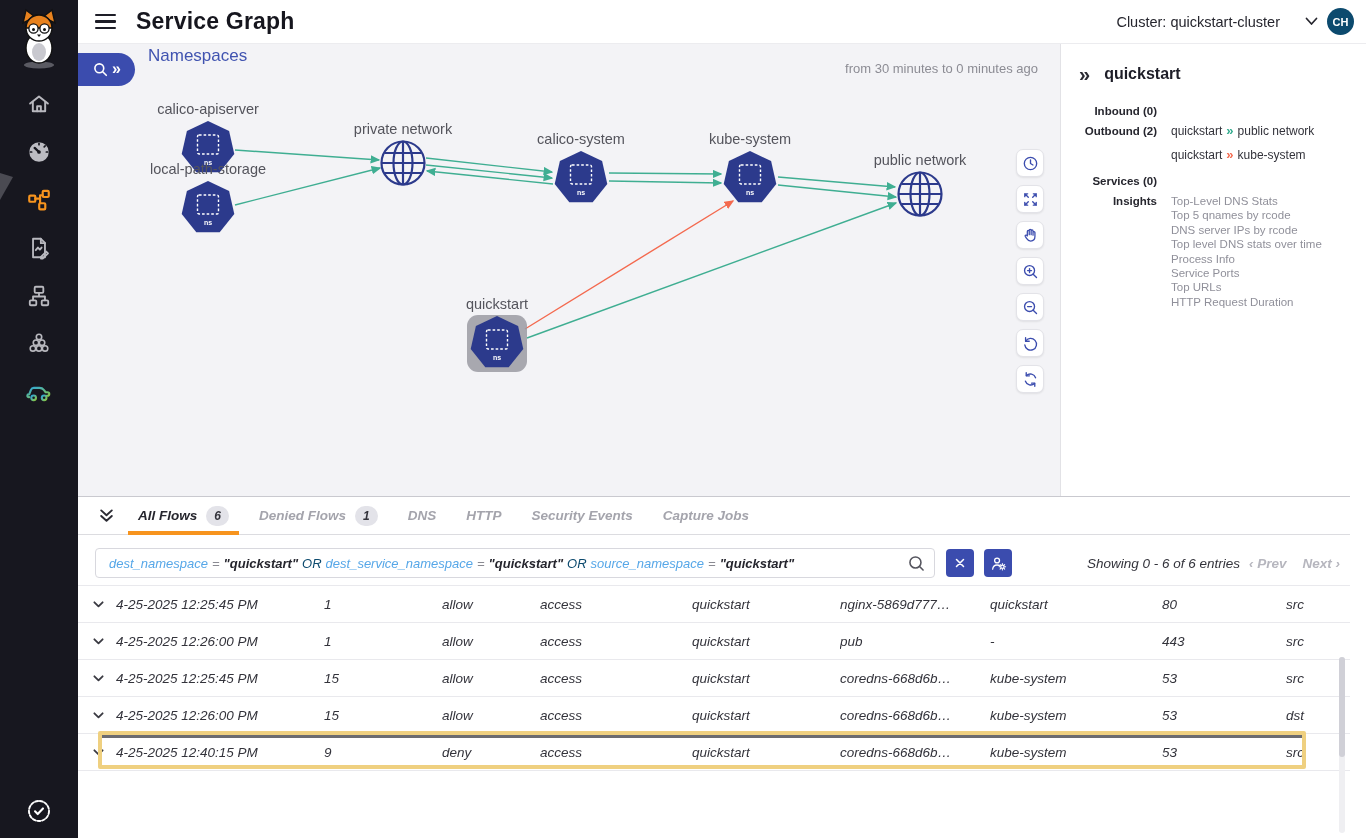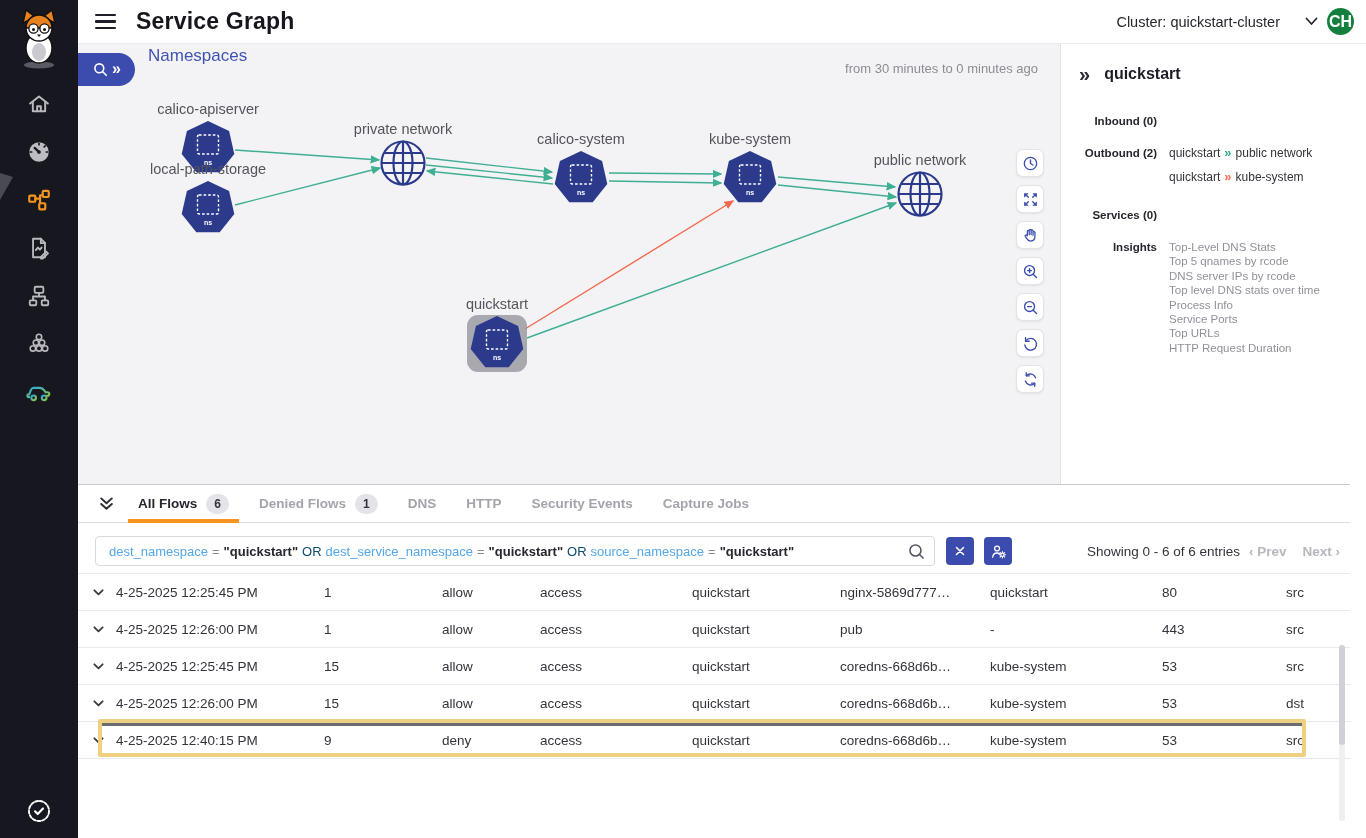--- a/index.html
+++ b/index.html
@@ -17,21 +17,21 @@
   .seal { position:absolute; bottom:13px; left:0; width:78px; display:flex; justify-content:center; }
 
   
   .header { position:absolute; left:78px; top:0; width:1288px; height:44px; background:#fff;
     display:flex; align-items:center; padding:0 12px 0 17px; border-bottom:1px solid #ececef; z-index:4; }
   .hamburger { width:24px; height:24px; display:flex; flex-direction:column; justify-content:center; gap:4px; cursor:pointer; }
   .hamburger div { height:2.5px; width:21px; background:#1E1E28; border-radius:1px; }
   .header-title { margin-left:17px; font-size:23px; font-weight:800; color:#16161E; letter-spacing:.2px; }
   .header-right { margin-left:auto; display:flex; align-items:center; gap:9px; }
   .cluster { display:flex; align-items:center; gap:25px; font-size:14.5px; color:#26262E; cursor:pointer; }
-  .avatar { width:27px; height:27px; border-radius:50%; background:#15803d; color:#fff; font-size:16px;
+  .avatar { width:27px; height:27px; border-radius:50%; background:#0c4a6e; color:#fff; font-size:11px;
     font-weight:700; display:flex; align-items:center; justify-content:center; }
 
   
   .graph { position:absolute; left:78px; top:44px; width:982px; height:452px; background:#F3F3F6; overflow:hidden; }
   .pill { position:absolute; left:0; top:9px; width:57px; height:33px; background:#3B4CAE;
     border-radius:0 17px 17px 0; display:flex; align-items:center; justify-content:center; gap:3px; cursor:pointer; }
   .pill .dbl { color:#fff; font-size:16px; font-weight:700; line-height:1; margin-top:-2px; }
   .view-label { position:absolute; left:70px; top:2px; font-size:17px; color:#4053B0; cursor:pointer; }
   .time-range { position:absolute; right:22px; top:17px; font-size:13px; color:#8C8C94; }
   .gtoolbar { position:absolute; right:16px; top:105px; display:flex; flex-direction:column; gap:8px; }
@@ -47,31 +47,31 @@
   .glabel { fill:#54545C; font-size:14.5px; text-anchor:middle; }
   .sel { fill:#9A9AA2; opacity:.85; }
   .gnode { cursor:pointer; }
 
   
   .details { position:absolute; left:1060px; top:44px; width:306px; height:452px; background:#fff;
     border-left:1px solid #E2E2E6; padding:20px 10px 0 18px; }
   .dp-title-row { display:flex; align-items:center; gap:14px; }
   .dp-collapse { font-size:20px; font-weight:700; color:#2B2B33; line-height:1; cursor:pointer; }
   .dp-title { font-size:16px; font-weight:700; color:#1E1E28; }
-  .dp-grid { margin-top:27px; display:grid; grid-template-columns:78px 1fr; column-gap:14px; row-gap:0;gap:12px; }
+  .dp-grid { margin-top:17px; display:grid; grid-template-columns:78px 1fr; column-gap:14px; row-gap:0; }
   .dp-label { text-align:right; font-size:11.5px; font-weight:700; color:#26262E; padding-top:4px; }
   .dp-val { font-size:12px; color:#33333B; }
   .out-row { display:flex; align-items:center; gap:4px; height:24px; cursor:pointer; }
   .out-row .chev { font-weight:700; font-size:13px; margin-top:-2px; }
   .chev.ok { color:#2FAA8C; }
   .chev.deny { color:#F4694E; }
   .insight { font-size:11.5px; color:#90909A; line-height:14.4px; cursor:pointer; }
 
   
-  .flows { position:absolute; left:78px; top:484px; width:1272px; height:342px; background:#fff; border-top:1px solid #C9C9CF; }
+  .flows { position:absolute; left:78px; top:496px; width:1272px; height:342px; background:#fff; border-top:1px solid #C9C9CF;font-style:italic; }
   .tabs-row { height:38px; display:flex; align-items:center; padding-left:20px; border-bottom:1px solid #DCDCE0; }
   .collapse-flows { margin-right:8px; display:flex; align-items:center; cursor:pointer; }
   .tab { position:relative; height:38px; display:flex; align-items:center; gap:9px; padding:0 15px;
     font-weight:700; font-size:13.5px; color:#A4A4AC; cursor:pointer; }
   .tab.active { color:#26262E; }
   .tab.active::after { content:""; position:absolute; left:5px; right:5px; bottom:0; height:4px; background:#F7941E; }
   .badge { background:#E3E3E9; border-radius:12px; padding:3px 8px; font-size:12px; color:#33333B;
     min-width:22px; text-align:center; font-weight:700; }
   .filter-row { display:flex; align-items:center; margin-top:13px; padding-left:17px; }
   .filter-input { position:relative; width:840px; height:30px; border:1px solid #D8D8DE; border-radius:4px;

